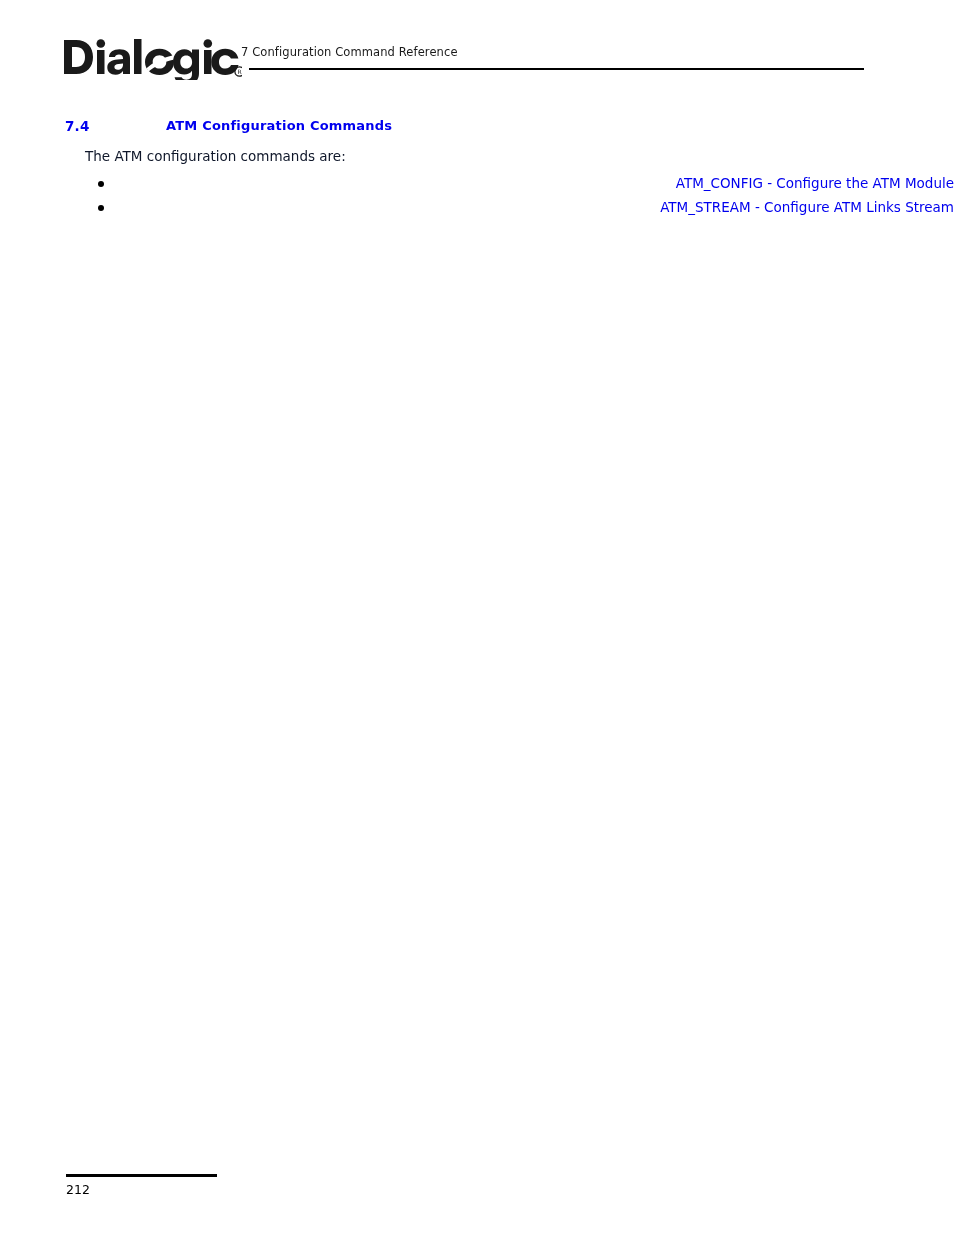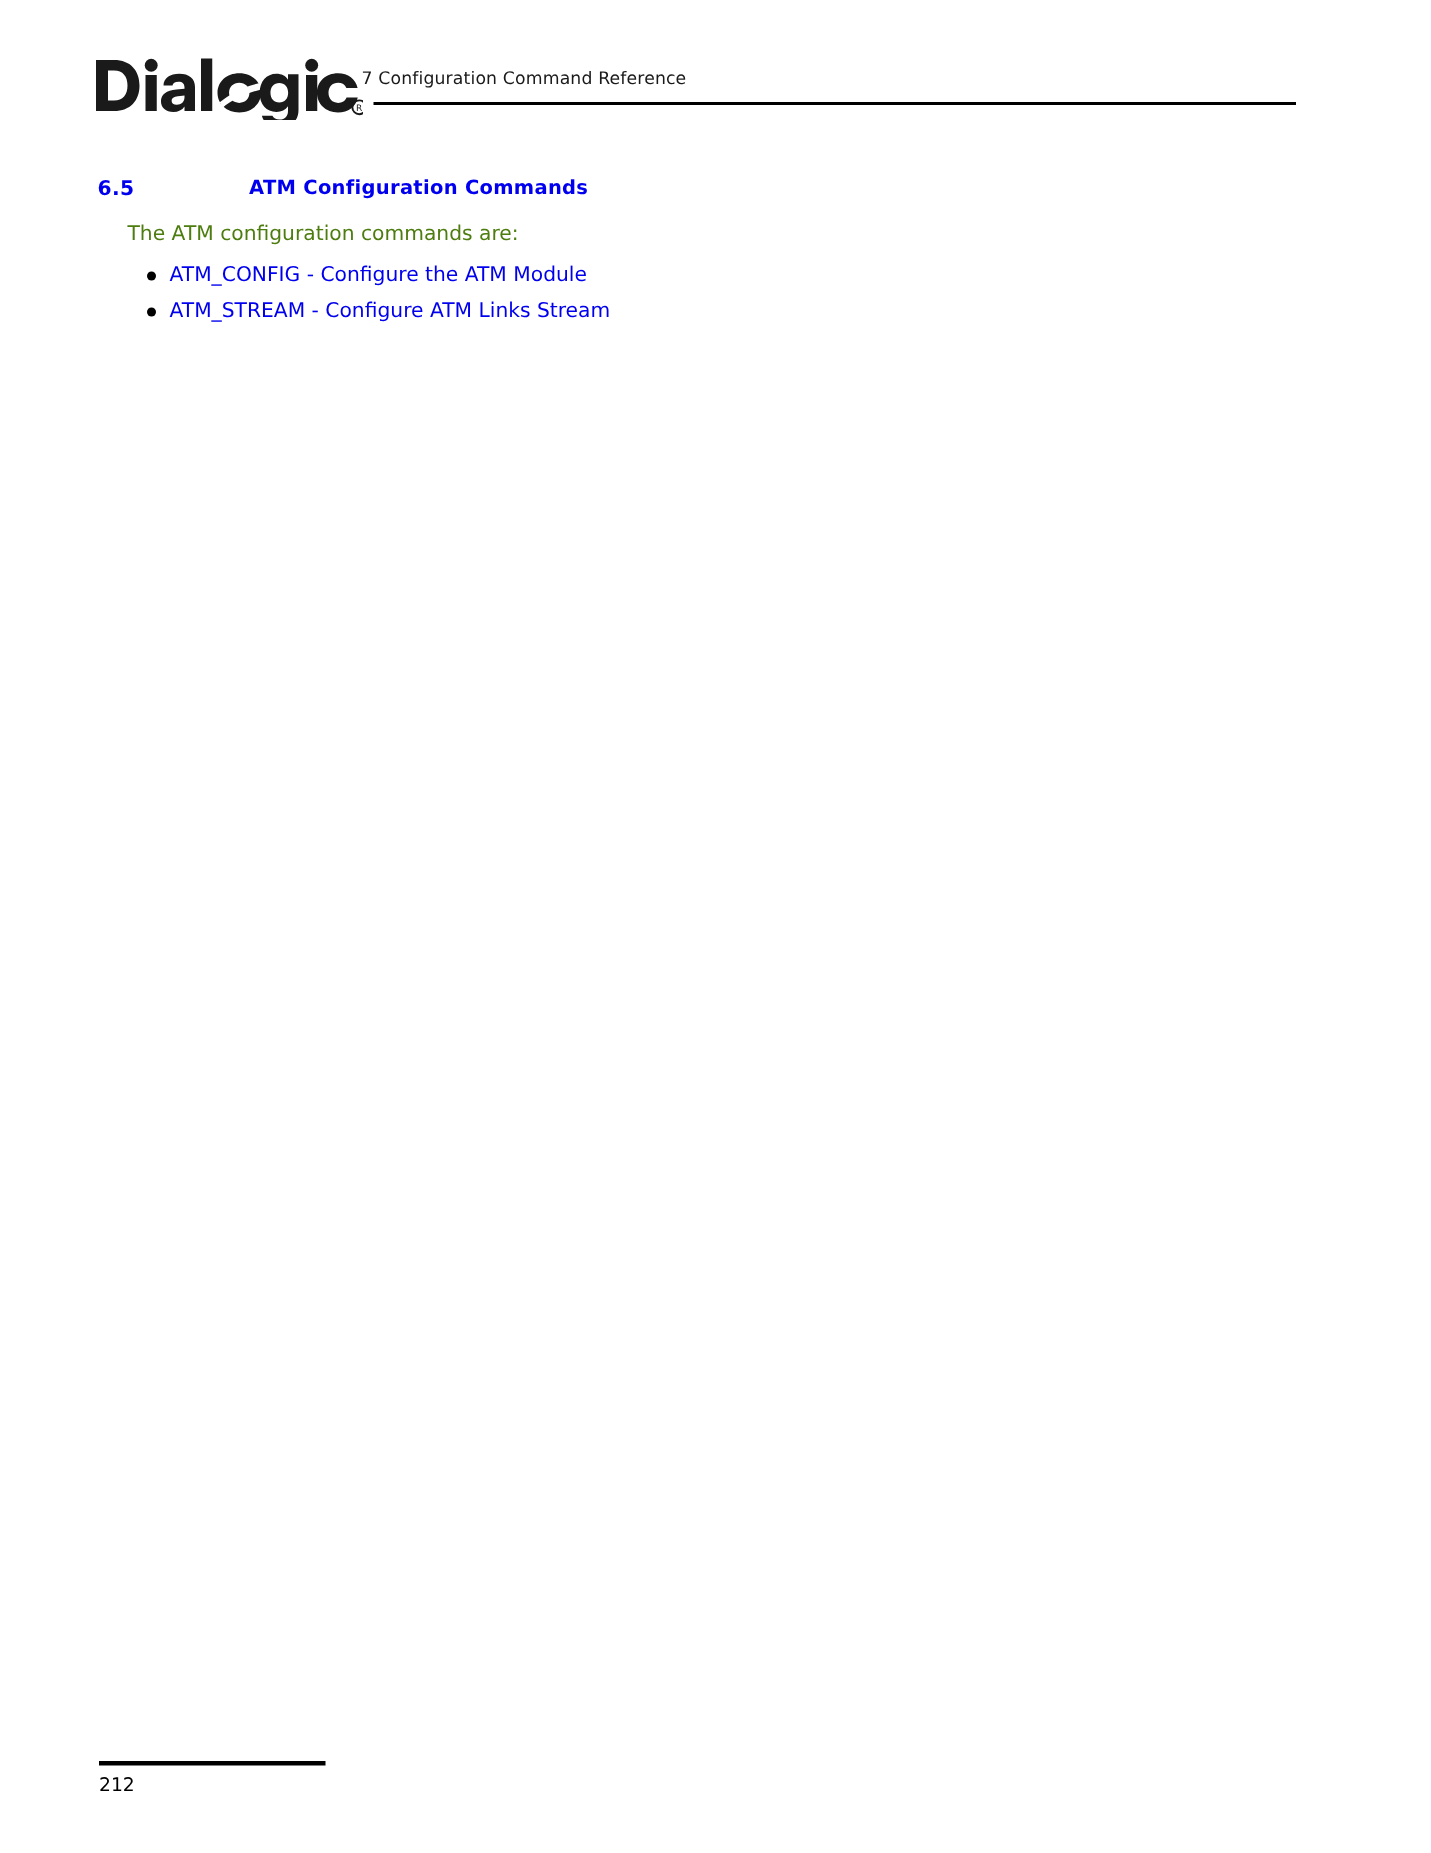--- a/index.html
+++ b/index.html
@@ -94,40 +94,41 @@
     color: #0000ee;
     letter-spacing: 0.2px;
     white-space: nowrap;
   }
 
   .intro-text {
     position: absolute;
     left: 85px;
     top: 48px;
     font-size: 13.5px;
-    color: #4d7c0f;
+    color: #0f172a;
     white-space: nowrap;
   }
 
   .cmd-list {
     position: absolute;
     left: 0;
     top: 72px;
     width: 954px;
     margin: 0;
     padding: 0;
     list-style: none;
   }
   .cmd-item {
     position: relative;
     height: 23.5px;
     padding-left: 113px;
     font-size: 13.5px;
     line-height: 23.5px;
     white-space: nowrap;
+    text-align: right;
   }
   .cmd-bullet {
     position: absolute;
     left: 98px;
     top: 9px;
     width: 6px;
     height: 6px;
     border-radius: 50%;
     background: #000000;
   }
@@ -199,21 +200,21 @@
     </div>
 
     <div class="header-title">7 Configuration Command Reference</div>
 
     <div class="header-rule"></div>
   </div>
 
   <div class="content">
 
     <div class="section-heading">
-      <span class="section-number">6.5</span>
+      <span class="section-number">7.4</span>
       <span class="section-title">ATM Configuration Commands</span>
     </div>
 
     <div class="intro-text">The ATM configuration commands are:</div>
 
     <ul class="cmd-list">
       <li class="cmd-item">
         <span class="cmd-bullet"></span>
         <a class="cmd-link" href="#">ATM_CONFIG - Configure the ATM Module</a>
       </li>

